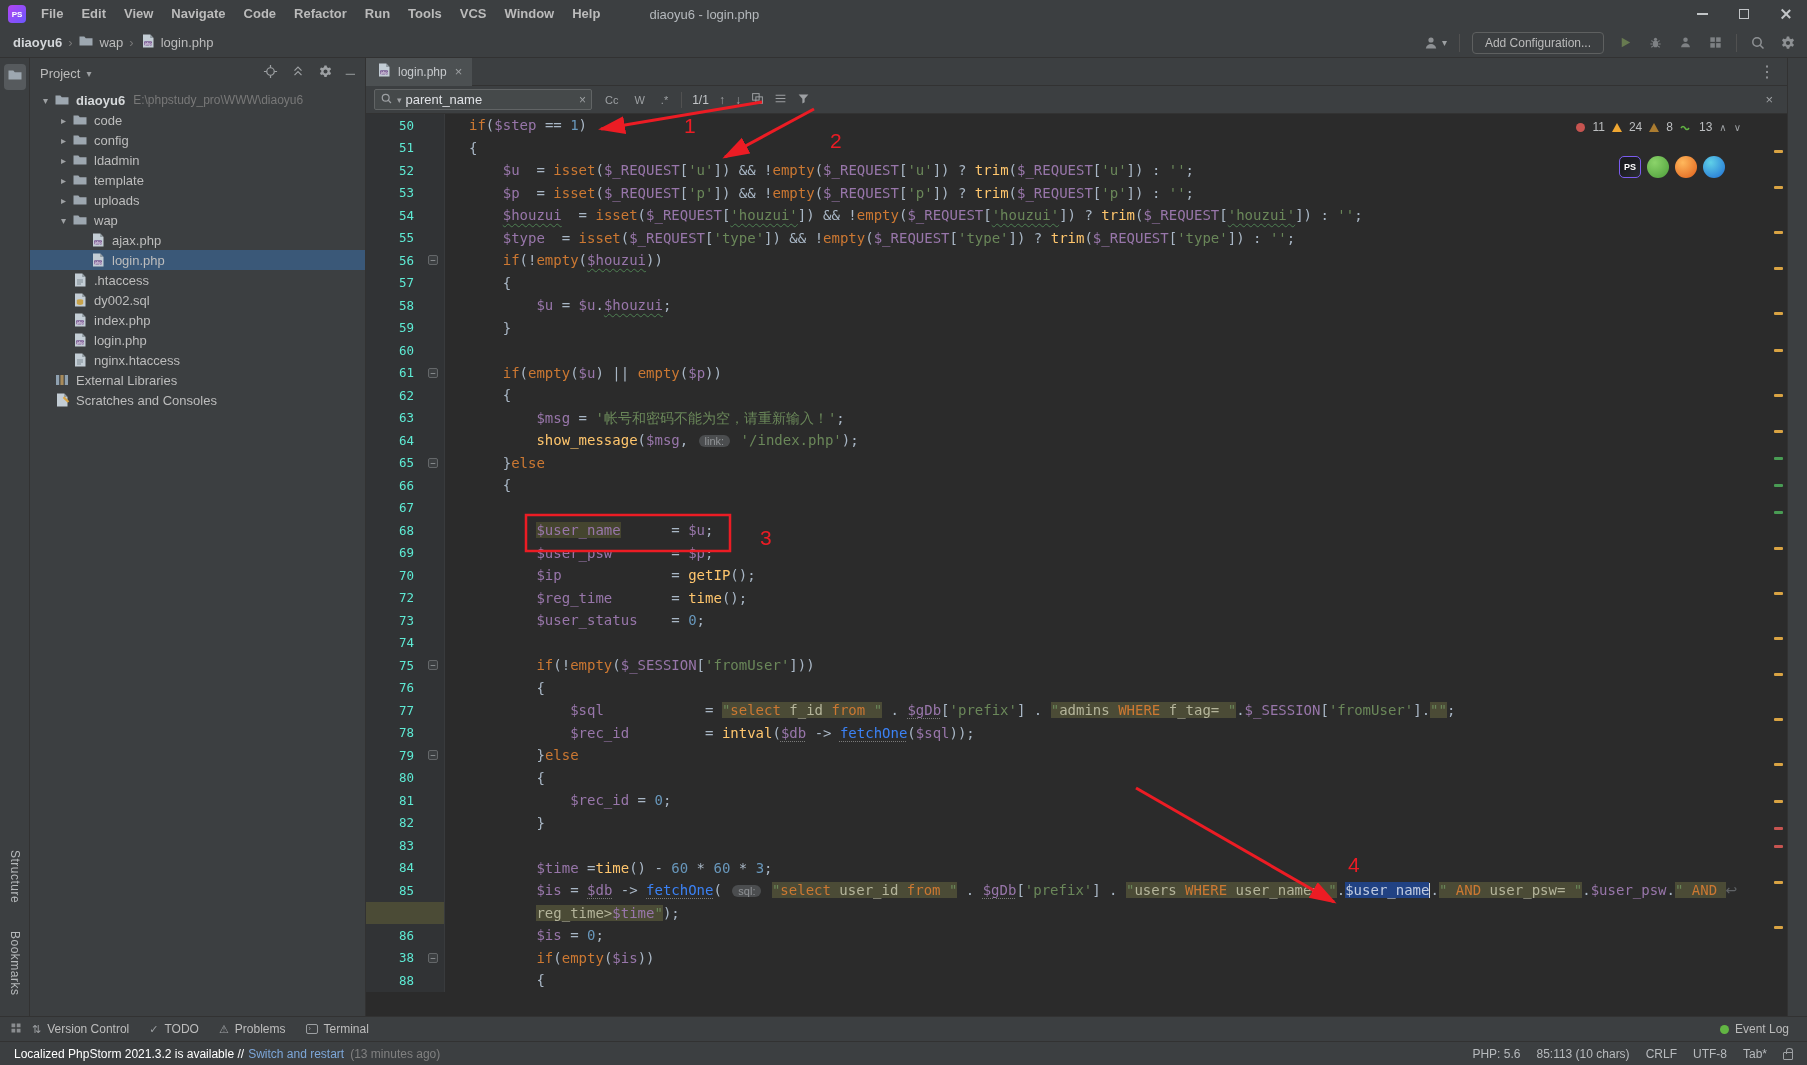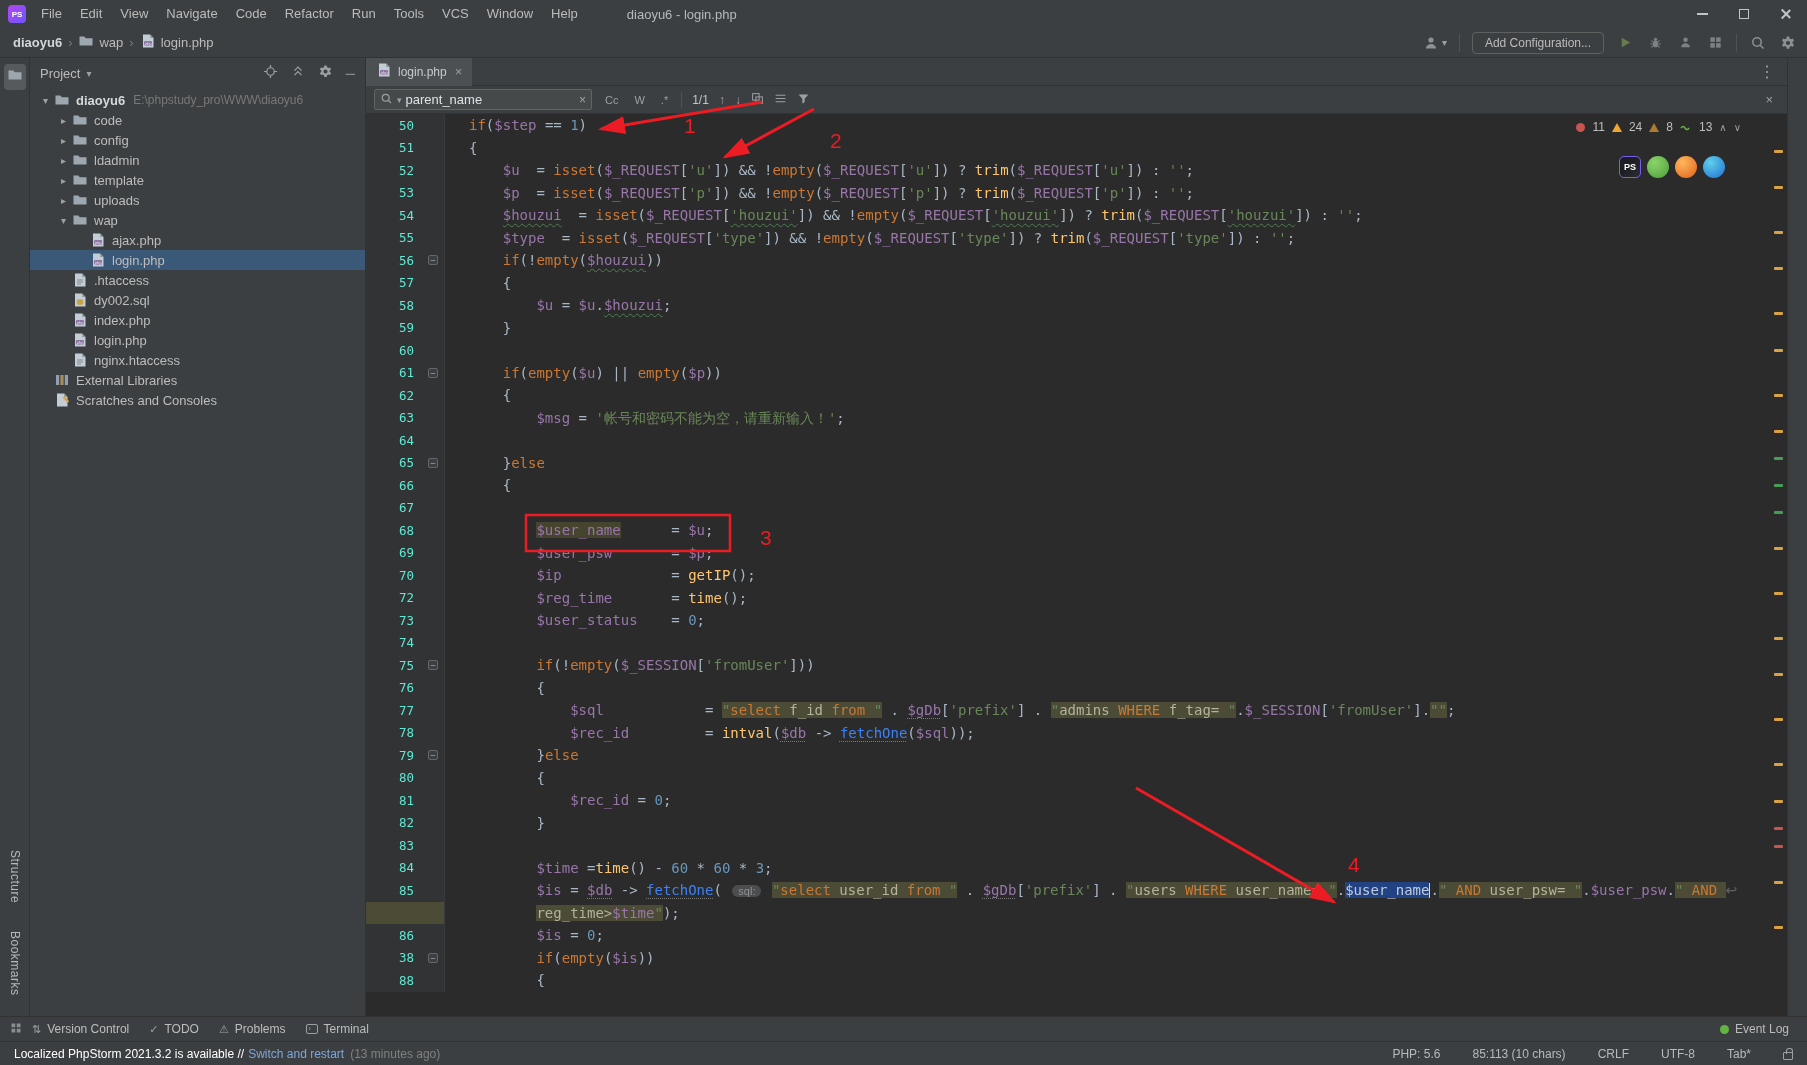--- a/index.html
+++ b/index.html
@@ -5,21 +5,21 @@
   * { margin:0; padding:0; box-sizing:border-box; }
   html,body { background:#2b2b2b; }
   .app { position:relative; width:1807px; height:1065px; background:#3c3f41;
          font-family:"Liberation Sans", sans-serif; color:#bbbbbb; overflow:hidden;
          display:flex; flex-direction:column; }
 
   
   .titlebar { height:28px; display:flex; align-items:center; padding-left:8px; font-size:13px; flex:none; }
   .logo { width:18px; height:18px; border-radius:4px; background:linear-gradient(135deg,#b345f1,#6b57ff);
           color:#fff; font-size:8px; font-weight:bold; display:flex; align-items:center; justify-content:center; margin-right:6px; }
-  .menu-item { padding:0 9px; line-height:28px; color:#bbbbbb; cursor:default; }
+  .menu-item { padding:0 9px; line-height:28px; color:#bbbbbb; cursor:default;font-weight:bold; }
   .win-title { margin-left:40px; color:#b5b9bd; }
   .tb-spacer { flex:1; }
   .win-btn { width:42px; height:28px; display:flex; align-items:center; justify-content:center; }
   .ic-min { width:11px; height:1.4px; background:#c2c5c7; display:inline-block; }
   .ic-max { width:10px; height:10px; border:1.4px solid #c2c5c7; display:inline-block; }
   .ic-close { position:relative; width:12px; height:12px; display:inline-block; }
   .ic-close::before,.ic-close::after { content:""; position:absolute; left:5px; top:0; width:1.5px; height:12px; background:#c2c5c7; }
   .ic-close::before { transform:rotate(45deg);} .ic-close::after { transform:rotate(-45deg);}
 
   
@@ -135,21 +135,21 @@
   .term-ic { width:12px; height:10px; border:1px solid #9da0a3; border-radius:2px; font-size:7px; line-height:8px;
              padding-left:2px; color:#9da0a3; }
   .event-log { margin-left:auto; display:flex; align-items:center; gap:6px; padding-right:8px; }
   .green-dot { width:9px; height:9px; border-radius:50%; background:#62b543; display:inline-block; }
 
   .statusbar { height:24px; background:#3c3f41; border-top:1px solid #323232; display:flex; align-items:center;
                padding:0 14px; font-size:12px; flex:none; }
   .sb-msg { color:#ffffff; }
   .sb-link { color:#7da7d9; margin-left:4px; }
   .sb-time { color:#808080; margin-left:6px; }
-  .sb-right { margin-left:auto; display:flex; align-items:center; gap:32px; color:#b7babd; }
+  .sb-right { margin-left:auto; display:flex; align-items:center; gap:16px; color:#b7babd; }
   .lock { position:relative; width:10px; height:8px; border:1px solid #9da0a3; border-radius:1px; display:inline-block; margin-top:4px; }
   .lock::before { content:""; position:absolute; left:1.5px; top:-5px; width:5px; height:5px;
                   border:1px solid #9da0a3; border-bottom:none; border-radius:3px 3px 0 0; }
 
   
   .overlay { position:absolute; inset:0; pointer-events:none; z-index:20; }
 </style>
 </head>
 <body>
 
@@ -612,20 +612,21 @@
                 <span class="ln">63</span>
                 <span class="fold"></span>
               </span>
               <span class="code-content">        <span class="tk tk-v">$msg</span><span class="tk tk-d"> = </span><span class="tk tk-s">'帐号和密码不能为空，请重新输入！'</span><span class="tk tk-d">;</span></span>
             </div>
             <div class="code-row">
               <span class="gut">
                 <span class="ln">64</span>
                 <span class="fold"></span>
               </span>
+              <span class="code-content">        <span class="tk tk-f">show_message</span><span class="tk tk-d">(</span><span class="tk tk-v">$msg</span><span class="tk tk-d">, </span><span class="tk tk-i">link:</span><span class="tk tk-d"> </span><span class="tk tk-s">'/index.php'</span><span class="tk tk-d">);</span></span>
             </div>
             <div class="code-row">
               <span class="gut">
                 <span class="ln">65</span>
                 <span class="fold">
                   <span class="fold-box">−</span>
                 </span>
               </span>
               <span class="code-content">    <span class="tk tk-d">}</span><span class="tk tk-k">else</span></span>
             </div>

